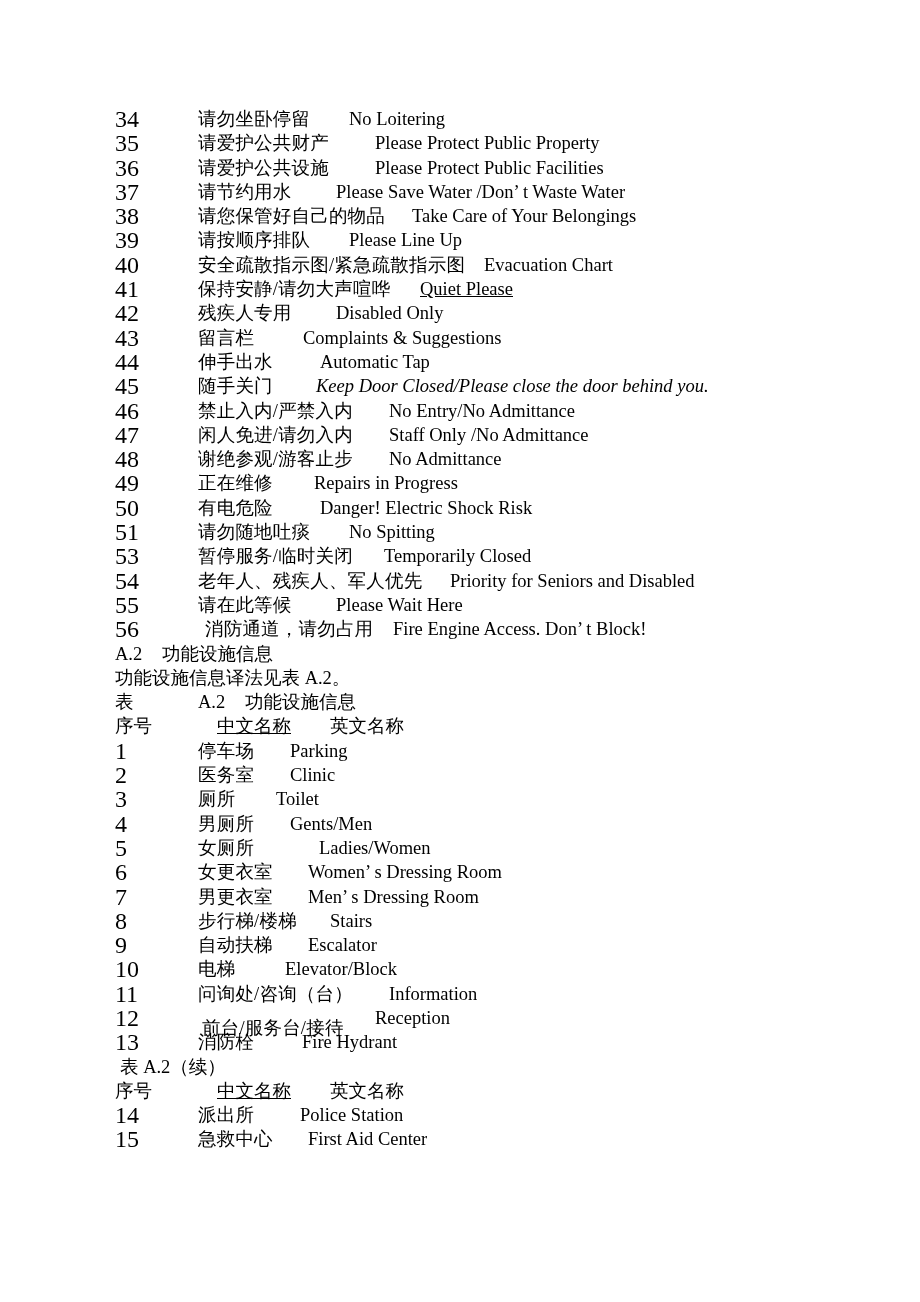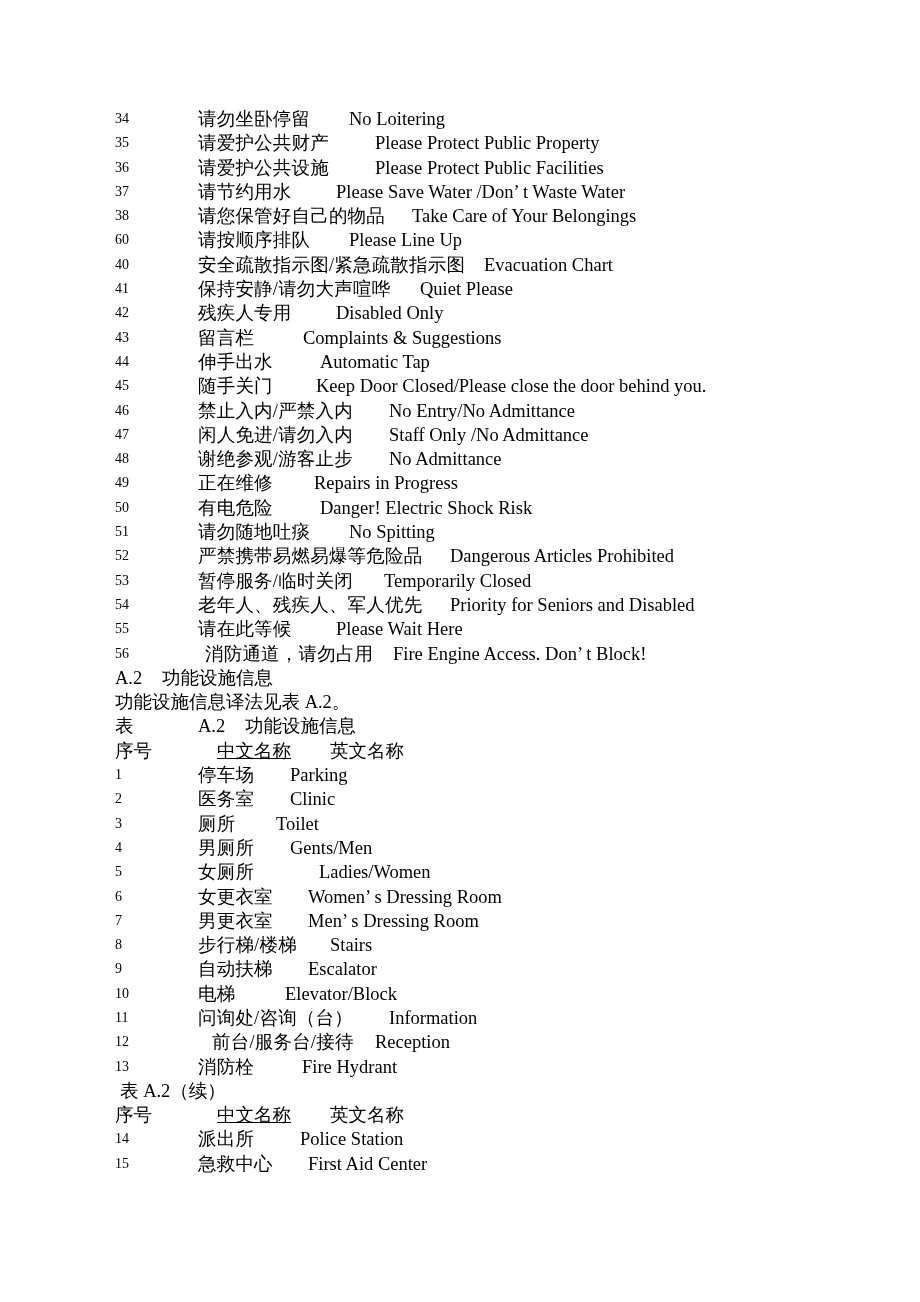--- a/index.html
+++ b/index.html
@@ -41,21 +41,21 @@
     line-height: 24.3px;
     white-space: pre;
     font-size: 18.5px;
   }
 
   
   .row .num {
     position: absolute;
     left: 115px;
     top: 0;
-    font-size: 14px;
+    font-size: 24px;
   }
   .row .zh {
     position: absolute;
     top: 0;
     font-size: 18.5px;
     letter-spacing: 0.2px;
   }
   .row .en {
     position: absolute;
     top: 0;
@@ -84,53 +84,52 @@
 <body>
 
 <div id="page">
   <div id="doc-body">
 
   <div class="line row"><span class="num">34</span><span class="zh" style="left: 198px;">请勿坐卧停留</span><span class="en" style="left: 349px;">No Loitering</span></div>
       <div class="line row"><span class="num">35</span><span class="zh" style="left: 198px;">请爱护公共财产</span><span class="en" style="left: 375px;">Please Protect Public Property</span></div>
       <div class="line row"><span class="num">36</span><span class="zh" style="left: 198px;">请爱护公共设施</span><span class="en" style="left: 375px;">Please Protect Public Facilities</span></div>
       <div class="line row"><span class="num">37</span><span class="zh" style="left: 198px;">请节约用水</span><span class="en" style="left: 336px;">Please Save Water /Don’ t Waste Water</span></div>
       <div class="line row"><span class="num">38</span><span class="zh" style="left: 198px;">请您保管好自己的物品</span><span class="en" style="left: 412px;">Take Care of Your Belongings</span></div>
-      <div class="line row"><span class="num">60</span><span class="zh" style="left: 198px;">请按顺序排队</span><span class="en" style="left: 349px;">Please Line Up</span></div>
+      <div class="line row"><span class="num">39</span><span class="zh" style="left: 198px;">请按顺序排队</span><span class="en" style="left: 349px;">Please Line Up</span></div>
       <div class="line row"><span class="num">40</span><span class="zh" style="left: 198px;">安全疏散指示图/紧急疏散指示图</span><span class="en" style="left: 484px;">Evacuation Chart</span></div>
-      <div class="line row"><span class="num">41</span><span class="zh" style="left: 198px;">保持安静/请勿大声喧哗</span><span class="en" style="left: 420px;">Quiet Please</span></div>
+      <div class="line row"><span class="num">41</span><span class="zh" style="left: 198px;">保持安静/请勿大声喧哗</span><span class="en" style="left: 420px; text-decoration: underline;">Quiet Please</span></div>
       <div class="line row"><span class="num">42</span><span class="zh" style="left: 198px;">残疾人专用</span><span class="en" style="left: 336px;">Disabled Only</span></div>
       <div class="line row"><span class="num">43</span><span class="zh" style="left: 198px;">留言栏</span><span class="en" style="left: 303px;">Complaints &amp; Suggestions</span></div>
       <div class="line row"><span class="num">44</span><span class="zh" style="left: 198px;">伸手出水</span><span class="en" style="left: 320px;">Automatic Tap</span></div>
-      <div class="line row"><span class="num">45</span><span class="zh" style="left: 198px;">随手关门</span><span class="en" style="left: 316px;">Keep Door Closed/Please close the door behind you.</span></div>
+      <div class="line row"><span class="num">45</span><span class="zh" style="left: 198px;">随手关门</span><span class="en" style="left: 316px; font-style: italic;">Keep Door Closed/Please close the door behind you.</span></div>
       <div class="line row"><span class="num">46</span><span class="zh" style="left: 198px;">禁止入内/严禁入内</span><span class="en" style="left: 389px;">No Entry/No Admittance</span></div>
       <div class="line row"><span class="num">47</span><span class="zh" style="left: 198px;">闲人免进/请勿入内</span><span class="en" style="left: 389px;">Staff Only /No Admittance</span></div>
       <div class="line row"><span class="num">48</span><span class="zh" style="left: 198px;">谢绝参观/游客止步</span><span class="en" style="left: 389px;">No Admittance</span></div>
       <div class="line row"><span class="num">49</span><span class="zh" style="left: 198px;">正在维修</span><span class="en" style="left: 314px;">Repairs in Progress</span></div>
       <div class="line row"><span class="num">50</span><span class="zh" style="left: 198px;">有电危险</span><span class="en" style="left: 320px;">Danger! Electric Shock Risk</span></div>
       <div class="line row"><span class="num">51</span><span class="zh" style="left: 198px;">请勿随地吐痰</span><span class="en" style="left: 349px;">No Spitting</span></div>
-      <div class="line row"><span class="num">52</span><span class="zh" style="left: 198px;">严禁携带易燃易爆等危险品</span><span class="en" style="left: 450px;">Dangerous Articles Prohibited</span></div>
       <div class="line row"><span class="num">53</span><span class="zh" style="left: 198px;">暂停服务/临时关闭</span><span class="en" style="left: 384px; text-align: right;">Temporarily Closed</span></div>
       <div class="line row"><span class="num">54</span><span class="zh" style="left: 198px;">老年人、残疾人、军人优先</span><span class="en" style="left: 450px;">Priority for Seniors and Disabled</span></div>
       <div class="line row"><span class="num">55</span><span class="zh" style="left: 198px;">请在此等候</span><span class="en" style="left: 336px;">Please Wait Here</span></div>
       <div class="line row"><span class="num">56</span><span class="zh" style="left: 205px;">消防通道，请勿占用</span><span class="en" style="left: 393px;">Fire Engine Access. Don’ t Block!</span></div>
       <div class="line heading"><span class="seg" style="left: 115px;">A.2</span><span class="seg" style="left: 162px;">功能设施信息</span></div>
       <div class="line heading"><span class="seg" style="left: 115px;">功能设施信息译法见表 A.2。</span></div>
       <div class="line heading"><span class="seg" style="left: 115px;">表</span><span class="seg" style="left: 198px;">A.2</span><span class="seg" style="left: 245px;">功能设施信息</span></div>
       <div class="line colhead"><span class="c1">序号</span><span class="c2">中文名称</span><span class="c3">英文名称</span></div>
       <div class="line row"><span class="num">1</span><span class="zh" style="left: 198px;">停车场</span><span class="en" style="left: 290px;">Parking</span></div>
       <div class="line row"><span class="num">2</span><span class="zh" style="left: 198px;">医务室</span><span class="en" style="left: 290px;">Clinic</span></div>
       <div class="line row"><span class="num">3</span><span class="zh" style="left: 198px;">厕所</span><span class="en" style="left: 276px;">Toilet</span></div>
       <div class="line row"><span class="num">4</span><span class="zh" style="left: 198px;">男厕所</span><span class="en" style="left: 290px;">Gents/Men</span></div>
       <div class="line row"><span class="num">5</span><span class="zh" style="left: 198px;">女厕所</span><span class="en" style="left: 290px; margin-left: 29px;">Ladies/Women</span></div>
       <div class="line row"><span class="num">6</span><span class="zh" style="left: 198px;">女更衣室</span><span class="en" style="left: 308px;">Women’ s Dressing Room</span></div>
       <div class="line row"><span class="num">7</span><span class="zh" style="left: 198px;">男更衣室</span><span class="en" style="left: 308px;">Men’ s Dressing Room</span></div>
       <div class="line row"><span class="num">8</span><span class="zh" style="left: 198px;">步行梯/楼梯</span><span class="en" style="left: 330px;">Stairs</span></div>
       <div class="line row"><span class="num">9</span><span class="zh" style="left: 198px;">自动扶梯</span><span class="en" style="left: 308px;">Escalator</span></div>
       <div class="line row"><span class="num">10</span><span class="zh" style="left: 198px;">电梯</span><span class="en" style="left: 285px;">Elevator/Block</span></div>
       <div class="line row"><span class="num">11</span><span class="zh" style="left: 198px;">问询处/咨询（台）</span><span class="en" style="left: 389px;">Information</span></div>
-      <div class="line row"><span class="num">12</span><span class="zh" style="left: 212px;">前台/服务台/接待</span><span class="en" style="left: 375px;">Reception</span></div>
+      <div class="line row"><span class="num">12</span><span class="zh" style="left: 202px; margin-top: 10px;">前台/服务台/接待</span><span class="en" style="left: 375px;">Reception</span></div>
       <div class="line row"><span class="num">13</span><span class="zh" style="left: 198px;">消防栓</span><span class="en" style="left: 302px;">Fire Hydrant</span></div>
       <div class="line heading"><span class="seg" style="left: 120px;">表 A.2（续）</span></div>
       <div class="line colhead"><span class="c1">序号</span><span class="c2">中文名称</span><span class="c3">英文名称</span></div>
       <div class="line row"><span class="num">14</span><span class="zh" style="left: 198px;">派出所</span><span class="en" style="left: 300px;">Police Station</span></div>
       <div class="line row"><span class="num">15</span><span class="zh" style="left: 198px;">急救中心</span><span class="en" style="left: 308px;">First Aid Center</span></div>
     </div>
 </div>
 
 </body></html>

